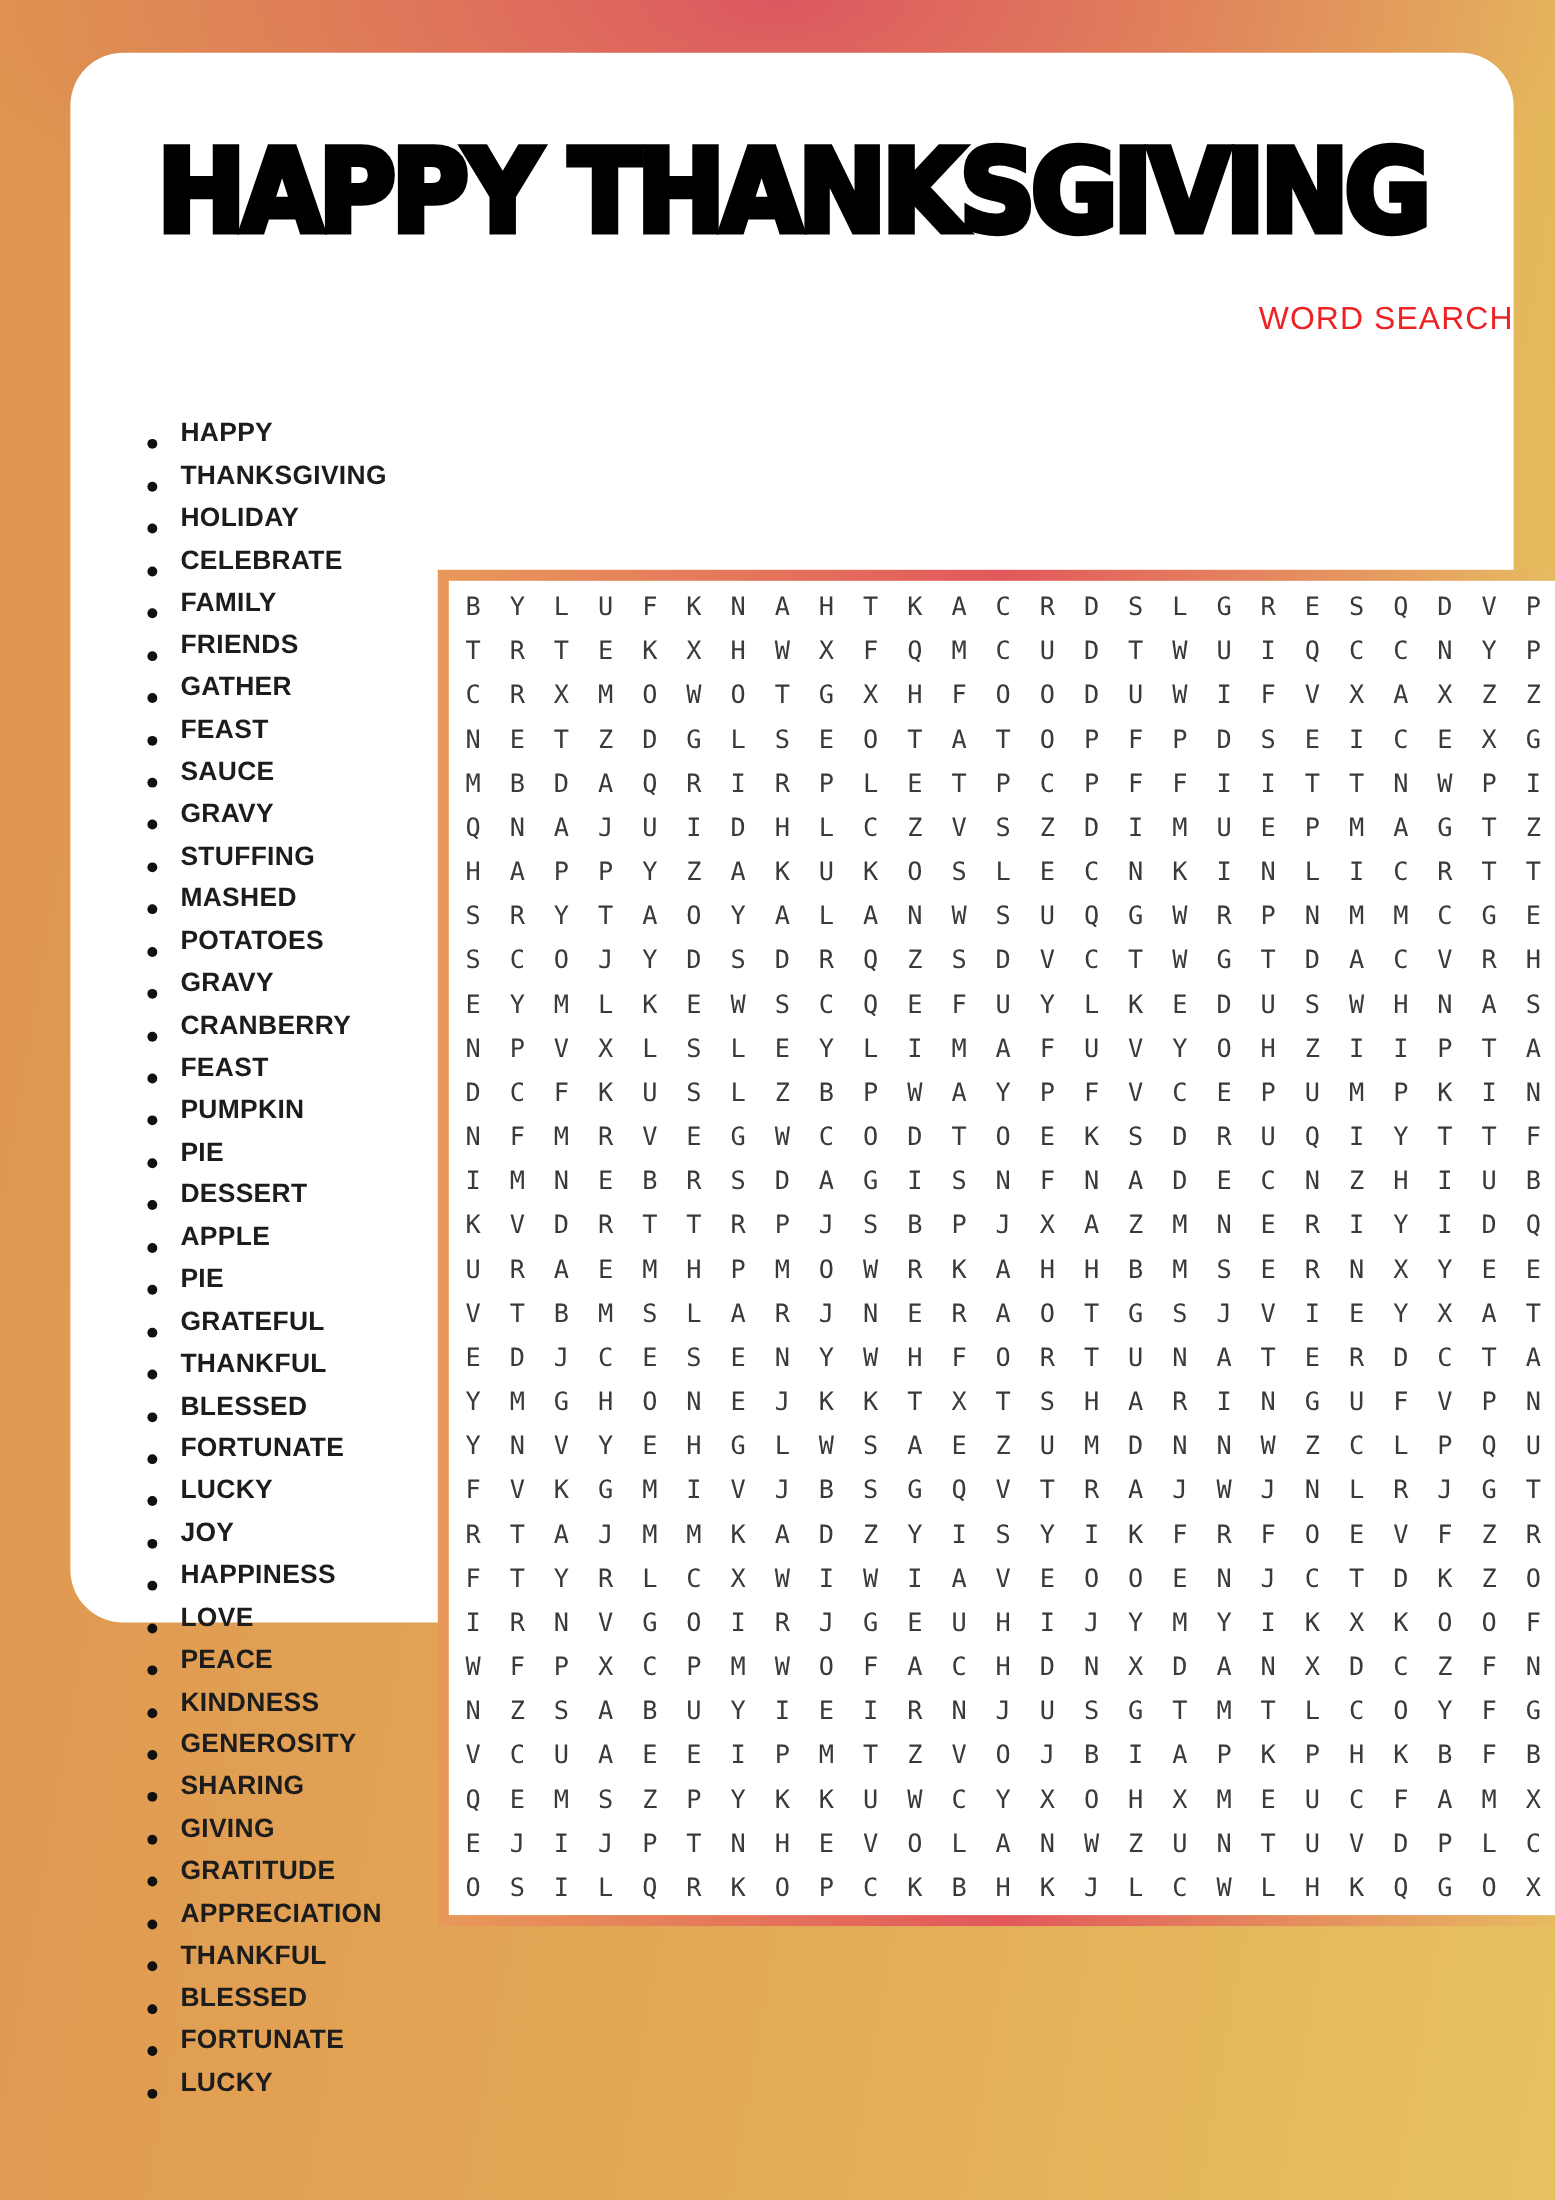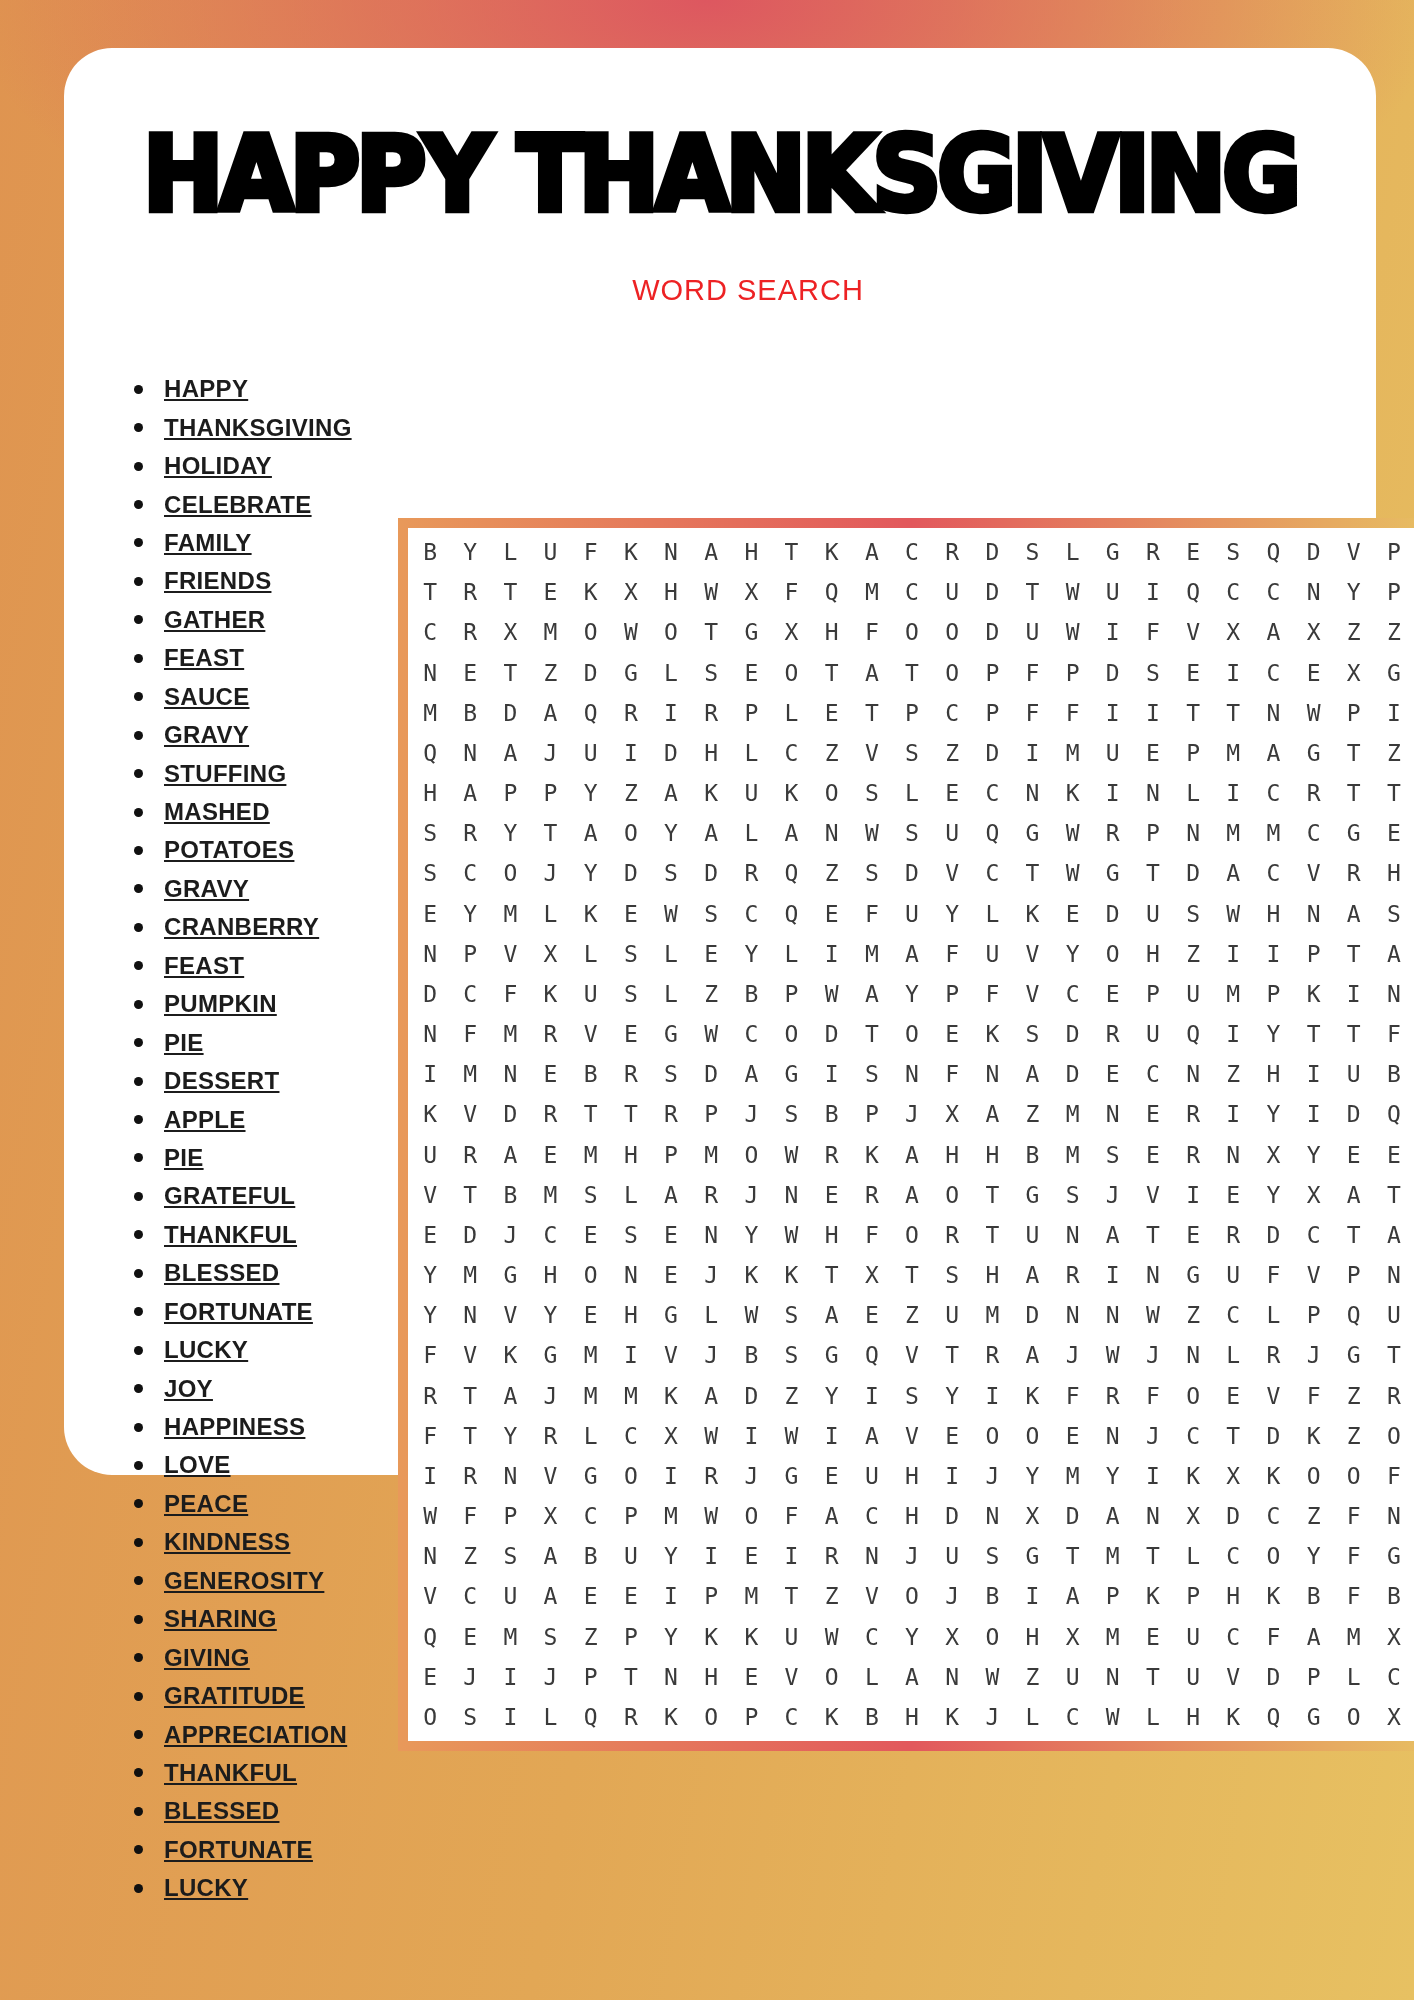--- a/index.html
+++ b/index.html
@@ -26,31 +26,30 @@
     text-align:center;
     font-family:"DejaVu Sans", sans-serif;
     font-weight:bold; font-size:96px; line-height:112px;
     letter-spacing:-4px; color:#000;
     -webkit-text-stroke:6px #000;
     transform:scaleY(1.08); transform-origin:top center;
     white-space:nowrap;
   }
   .subtitle{
     position:absolute; left:0; top:226px; width:100%;
-    text-align:center; font-size:29px; letter-spacing:1px;
-    color:var(--subtitle); font-weight:400;margin-left:28px;
+    text-align:right; font-size:29px; letter-spacing:1px;
+    color:var(--subtitle); font-weight:400;
   }
   .word-list{
     position:absolute; left:70px; top:322px; list-style:none;
   }
   .word-list li{
-    display:flex; align-items:center; height:38.45px;
+    display:flex; align-items:flex-end; height:38.45px;
     font-size:24px; font-weight:bold; color:var(--text);
     letter-spacing:0.3px;
-    text-decoration:underline;
   }
   .bullet{
     width:9px; height:9px; border-radius:50%; background:#101010;
     margin-right:21px; flex:0 0 auto;
   }
   .grid-frame{
     position:absolute; left:334px; top:470px; width:1028px; height:1233px;
     background:linear-gradient(90deg, var(--border-orange) 0%, var(--border-red) 50%, var(--border-gold) 100%);
     padding:10px;
   }

